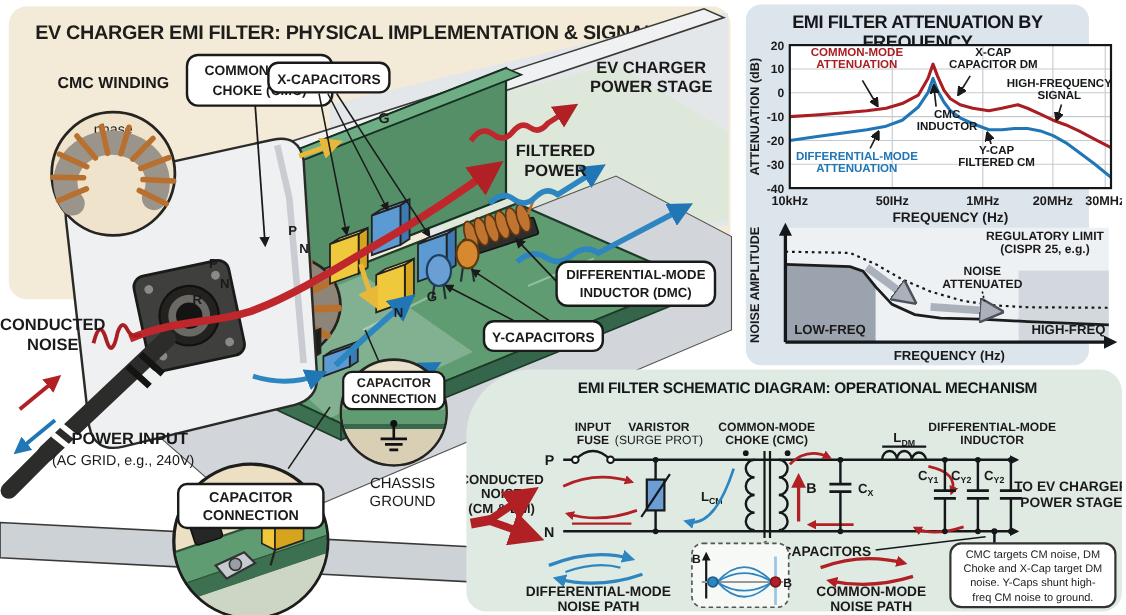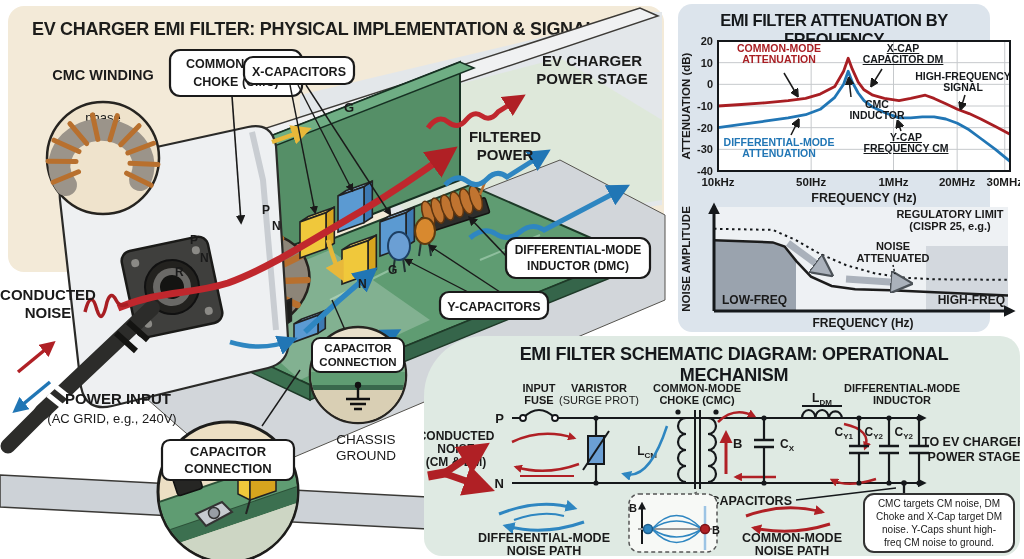--- a/index.html
+++ b/index.html
@@ -9,21 +9,21 @@
   #illu-title{position:absolute;left:24px;top:13px;font-size:18px;font-weight:bold;color:#1d1d1b;letter-spacing:-0.3px;}
   #illustration{position:absolute;left:0;top:0;width:680px;height:559px;}
   #chart-panel{left:678px;top:4px;width:312px;height:328px;background:#dce4ec;border-radius:14px;}
   #chart-title{position:absolute;left:0;top:7px;width:100%;text-align:center;font-size:16.5px;font-weight:bold;color:#15181b;letter-spacing:-0.4px;}
   #chart1-wrap{position:absolute;left:0;top:29px;width:342px;height:172px;}
   #chart2-wrap{position:absolute;left:0;top:197px;width:342px;height:130px;}
   #chart1-wrap svg,#chart2-wrap svg{position:absolute;left:0;top:0;}
   .ann{position:absolute;transform:translateX(-50%);text-align:center;font-size:10.5px;font-weight:bold;line-height:11px;white-space:nowrap;}
   .ann-red{color:#a81e23}.ann-blue{color:#2176b5}.ann-k{color:#15181b}
   #schem-panel{left:424px;top:336px;width:596px;height:220px;background:#dfeae3;border-radius:60px 20px 18px 18px;}
-  #schem-title{position:absolute;left:60px;top:8px;width:500px;text-align:center;font-size:18px;font-weight:bold;color:#15181b;letter-spacing:-0.3px;}
+  #schem-title{position:absolute;left:60px;top:8px;width:500px;text-align:center;font-size:14px;font-weight:bold;color:#15181b;letter-spacing:-0.3px;}
   #schem-svg{position:absolute;left:0;top:0;}
   svg text{font-family:"Liberation Sans",sans-serif;font-weight:bold;fill:#1a1a1a;}
   svg text.light{font-weight:normal;}
 </style>
 </head>
 <body>
 
 <div id="stage">
 
   <div id="cream-panel" class="panel">
@@ -327,24 +327,24 @@
             </defs>
           <line x1="106" y1="40" x2="119" y2="62" marker-end="url(#mKs)"></line>
           <line x1="204" y1="36" x2="194" y2="52" marker-end="url(#mKs)"></line>
           <line x1="287" y1="62" x2="283" y2="75" marker-end="url(#mKs)"></line>
           <line x1="173" y1="64" x2="171" y2="46" marker-end="url(#mKs)"></line>
           <line x1="223" y1="98" x2="220" y2="89" marker-end="url(#mKs)"></line>
           <line x1="113" y1="102" x2="120" y2="88" marker-end="url(#mKs)"></line>
         </g>
       </svg>
       <div class="ann ann-red" style="left:101px;top:10px;"><span>COMMON-MODE</span><br><span>ATTENUATION</span></div>
-      <div class="ann ann-k" style="left:225px;top:10px;text-decoration:underline;"><span>X-CAP</span><br><span>CAPACITOR DM</span></div>
+      <div class="ann ann-k" style="left:225px;top:10px;"><span>X-CAP</span><br><span>CAPACITOR DM</span></div>
       <div class="ann ann-k" style="left:285px;top:38px;"><span>HIGH-FREQUENCY</span><br><span>SIGNAL</span></div>
-      <div class="ann ann-k" style="left:183px;top:66px;margin-left:16px;"><span>CMC</span><br><span>INDUCTOR</span></div>
-      <div class="ann ann-k" style="left:228px;top:99px;text-decoration:underline;"><span>Y-CAP</span><br><span>FREQUENCY CM</span></div>
+      <div class="ann ann-k" style="left:183px;top:66px;"><span>CMC</span><br><span>INDUCTOR</span></div>
+      <div class="ann ann-k" style="left:228px;top:99px;"><span>Y-CAP</span><br><span>FILTERED CM</span></div>
       <div class="ann ann-blue" style="left:101px;top:104px;"><span>DIFFERENTIAL-MODE</span><br><span>ATTENUATION</span></div>
     </div>
 
     <div id="chart2-wrap">
       <svg width="342" height="130" viewBox="0 0 342 130">
         <defs>
           <marker id="mK2" viewBox="0 0 10 10" refX="7" refY="5" markerWidth="4" markerHeight="4" orient="auto">
               <path d="M0,0 L10,5 L0,10 z" fill="#15181b"></path>
             </marker>
           <marker id="mG" viewBox="0 0 10 10" refX="6" refY="5" markerWidth="3.2" markerHeight="3.2" orient="auto">

